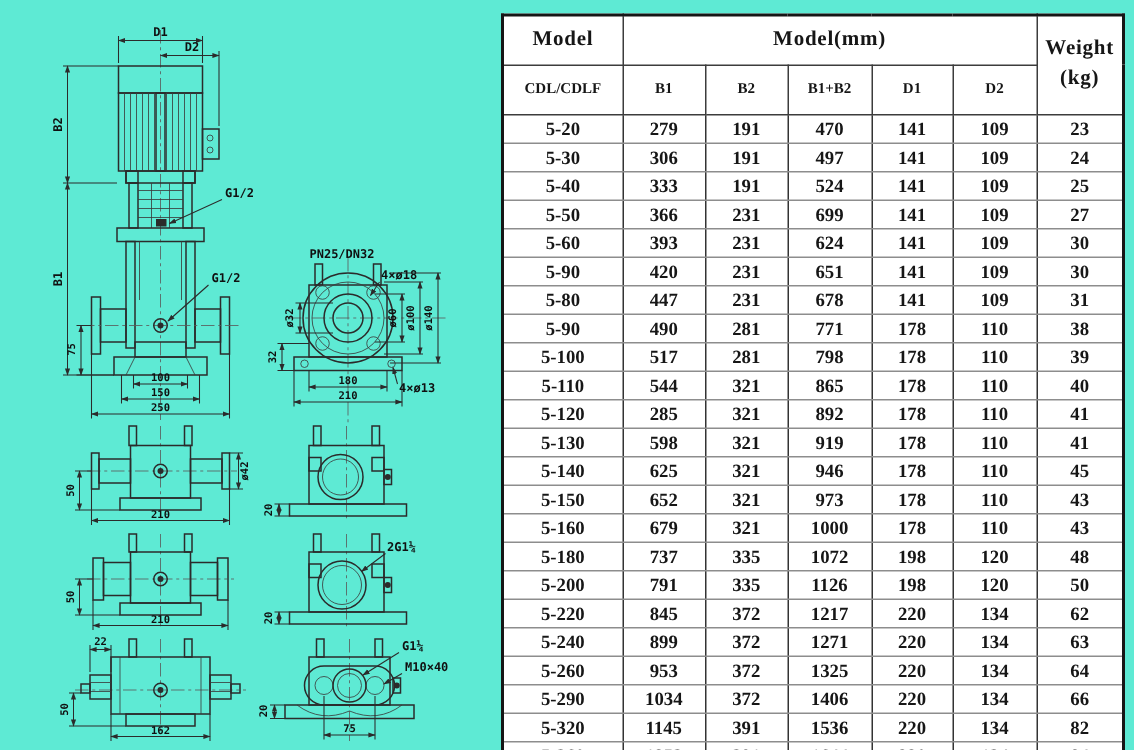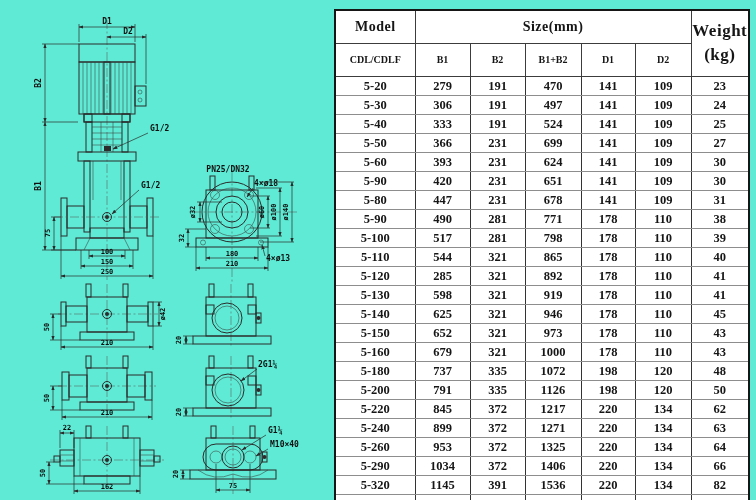--- a/index.html
+++ b/index.html
@@ -25,21 +25,21 @@
   table{border-collapse:collapse;table-layout:fixed;width:414px;border:2px solid #161616;background:#fff;}
   th,td{
     border:1px solid #3c3c3c;
     text-align:center;vertical-align:middle;
     color:#161616;font-weight:bold;
     padding:0;overflow:hidden;white-space:nowrap;
   }
   thead tr{height:33px;}
   thead th{font-size:14px;letter-spacing:0.5px;margin-top:25px;}
   thead th.sub{font-size:10px;letter-spacing:0;}
-  th.weight span{display:block;line-height:1.45;font-size:17px;}
+  th.weight span{display:block;line-height:1.45;font-size:14px;}
   tbody tr{height:18px;}
   tbody td{font-size:12.5px;border-top:1px solid #8d8d8d;border-bottom:1px solid #8d8d8d;
            border-left:1px solid #333;border-right:1px solid #333;line-height:18px;}
 </style>
 </head>
 <body>
 
 <div class="page">
 
   <svg class="drawing" viewBox="0 0 336 500" xmlns="http://www.w3.org/2000/svg">
@@ -318,21 +318,21 @@
           <col style="width:55px">
           <col style="width:55px">
         <col style="width:56px">
           <col style="width:54px">
           <col style="width:56px">
         <col style="width:58px">
       </colgroup>
       <thead>
         <tr>
           <th>Model</th>
-          <th colspan="5">Size(mm)</th>
+          <th colspan="5">Model(mm)</th>
           <th rowspan="2" class="weight">
             <span>Weight</span>
             <span>(kg)</span>
           </th>
         </tr>
         <tr>
           <th class="sub">CDL/CDLF</th>
           <th class="sub">B1</th>
           <th class="sub">B2</th>
           <th class="sub">B1+B2</th>

